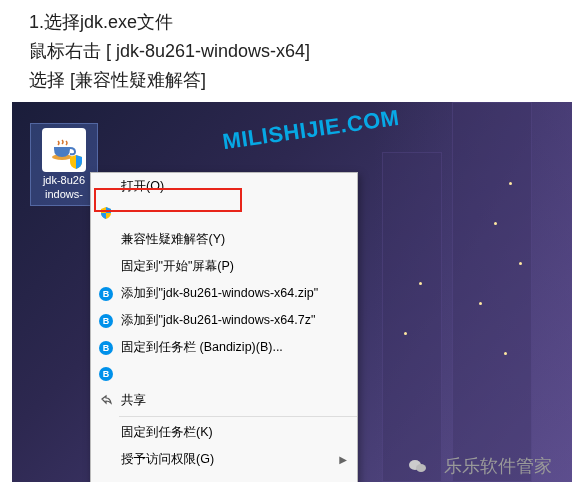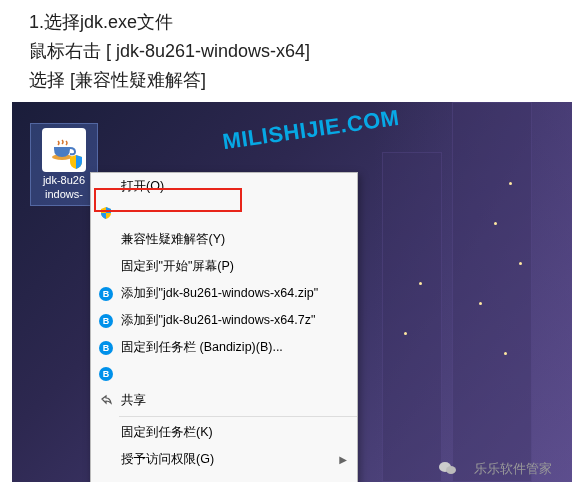--- a/index.html
+++ b/index.html
@@ -19,21 +19,21 @@
 .watermark { position: absolute; left: 210px; top: 15px; font-size: 22px; font-weight: bold; color: #00bfff; transform: rotate(-8deg); letter-spacing: 0.5px; opacity: 0.85; }
 .context-menu { position: absolute; left: 78px; top: 62px; width: 268px; background: #f8f8f8; border: 1px solid #bbb; box-shadow: 2px 3px 8px rgba(0,0,0,0.35); font-size: 12.5px; margin-top: 8px; }
 .menu-item { display: flex; align-items: center; padding: 5px 10px 5px 4px; cursor: default; position: relative; }
 .menu-item .icon-slot { width: 22px; height: 16px; display: flex; align-items: center; justify-content: center; flex-shrink: 0; }
 .menu-item .text { flex: 1; padding-left: 4px; }
 .menu-item .arrow { font-size: 10px; color: #666; }
 .menu-sep { height: 1px; background: #ddd; margin: 2px 0 2px 28px; }
 .highlight-box { position: absolute; left: 82px; top: 86px; width: 148px; height: 24px; border: 2.5px solid #e8251a; pointer-events: none; z-index: 10; }
 .shield-icon { width: 14px; height: 14px; }
 .bz-icon { width: 14px; height: 14px; border-radius: 50%; background: #0091ea; display: flex; align-items: center; justify-content: center; color: #fff; font-size: 9px; font-weight: bold; }
-.bottom-area { position: absolute; bottom: 4px; right: 20px; display: flex; align-items: flex-start; gap: 16px; font-size: 13px; color: #999; }
+.bottom-area { position: absolute; bottom: 4px; right: 20px; display: flex; align-items: center; gap: 16px; font-size: 18px; color: #999; }
 .wechat-icon { width: 20px; height: 16px; }
 </style>
 </head>
 <body>
 
 <div class="instructions">
   <div>1.选择jdk.exe文件</div>
   <div>鼠标右击 [ jdk-8u261-windows-x64]</div>
   <div>选择 [兼容性疑难解答]</div>
 </div>

